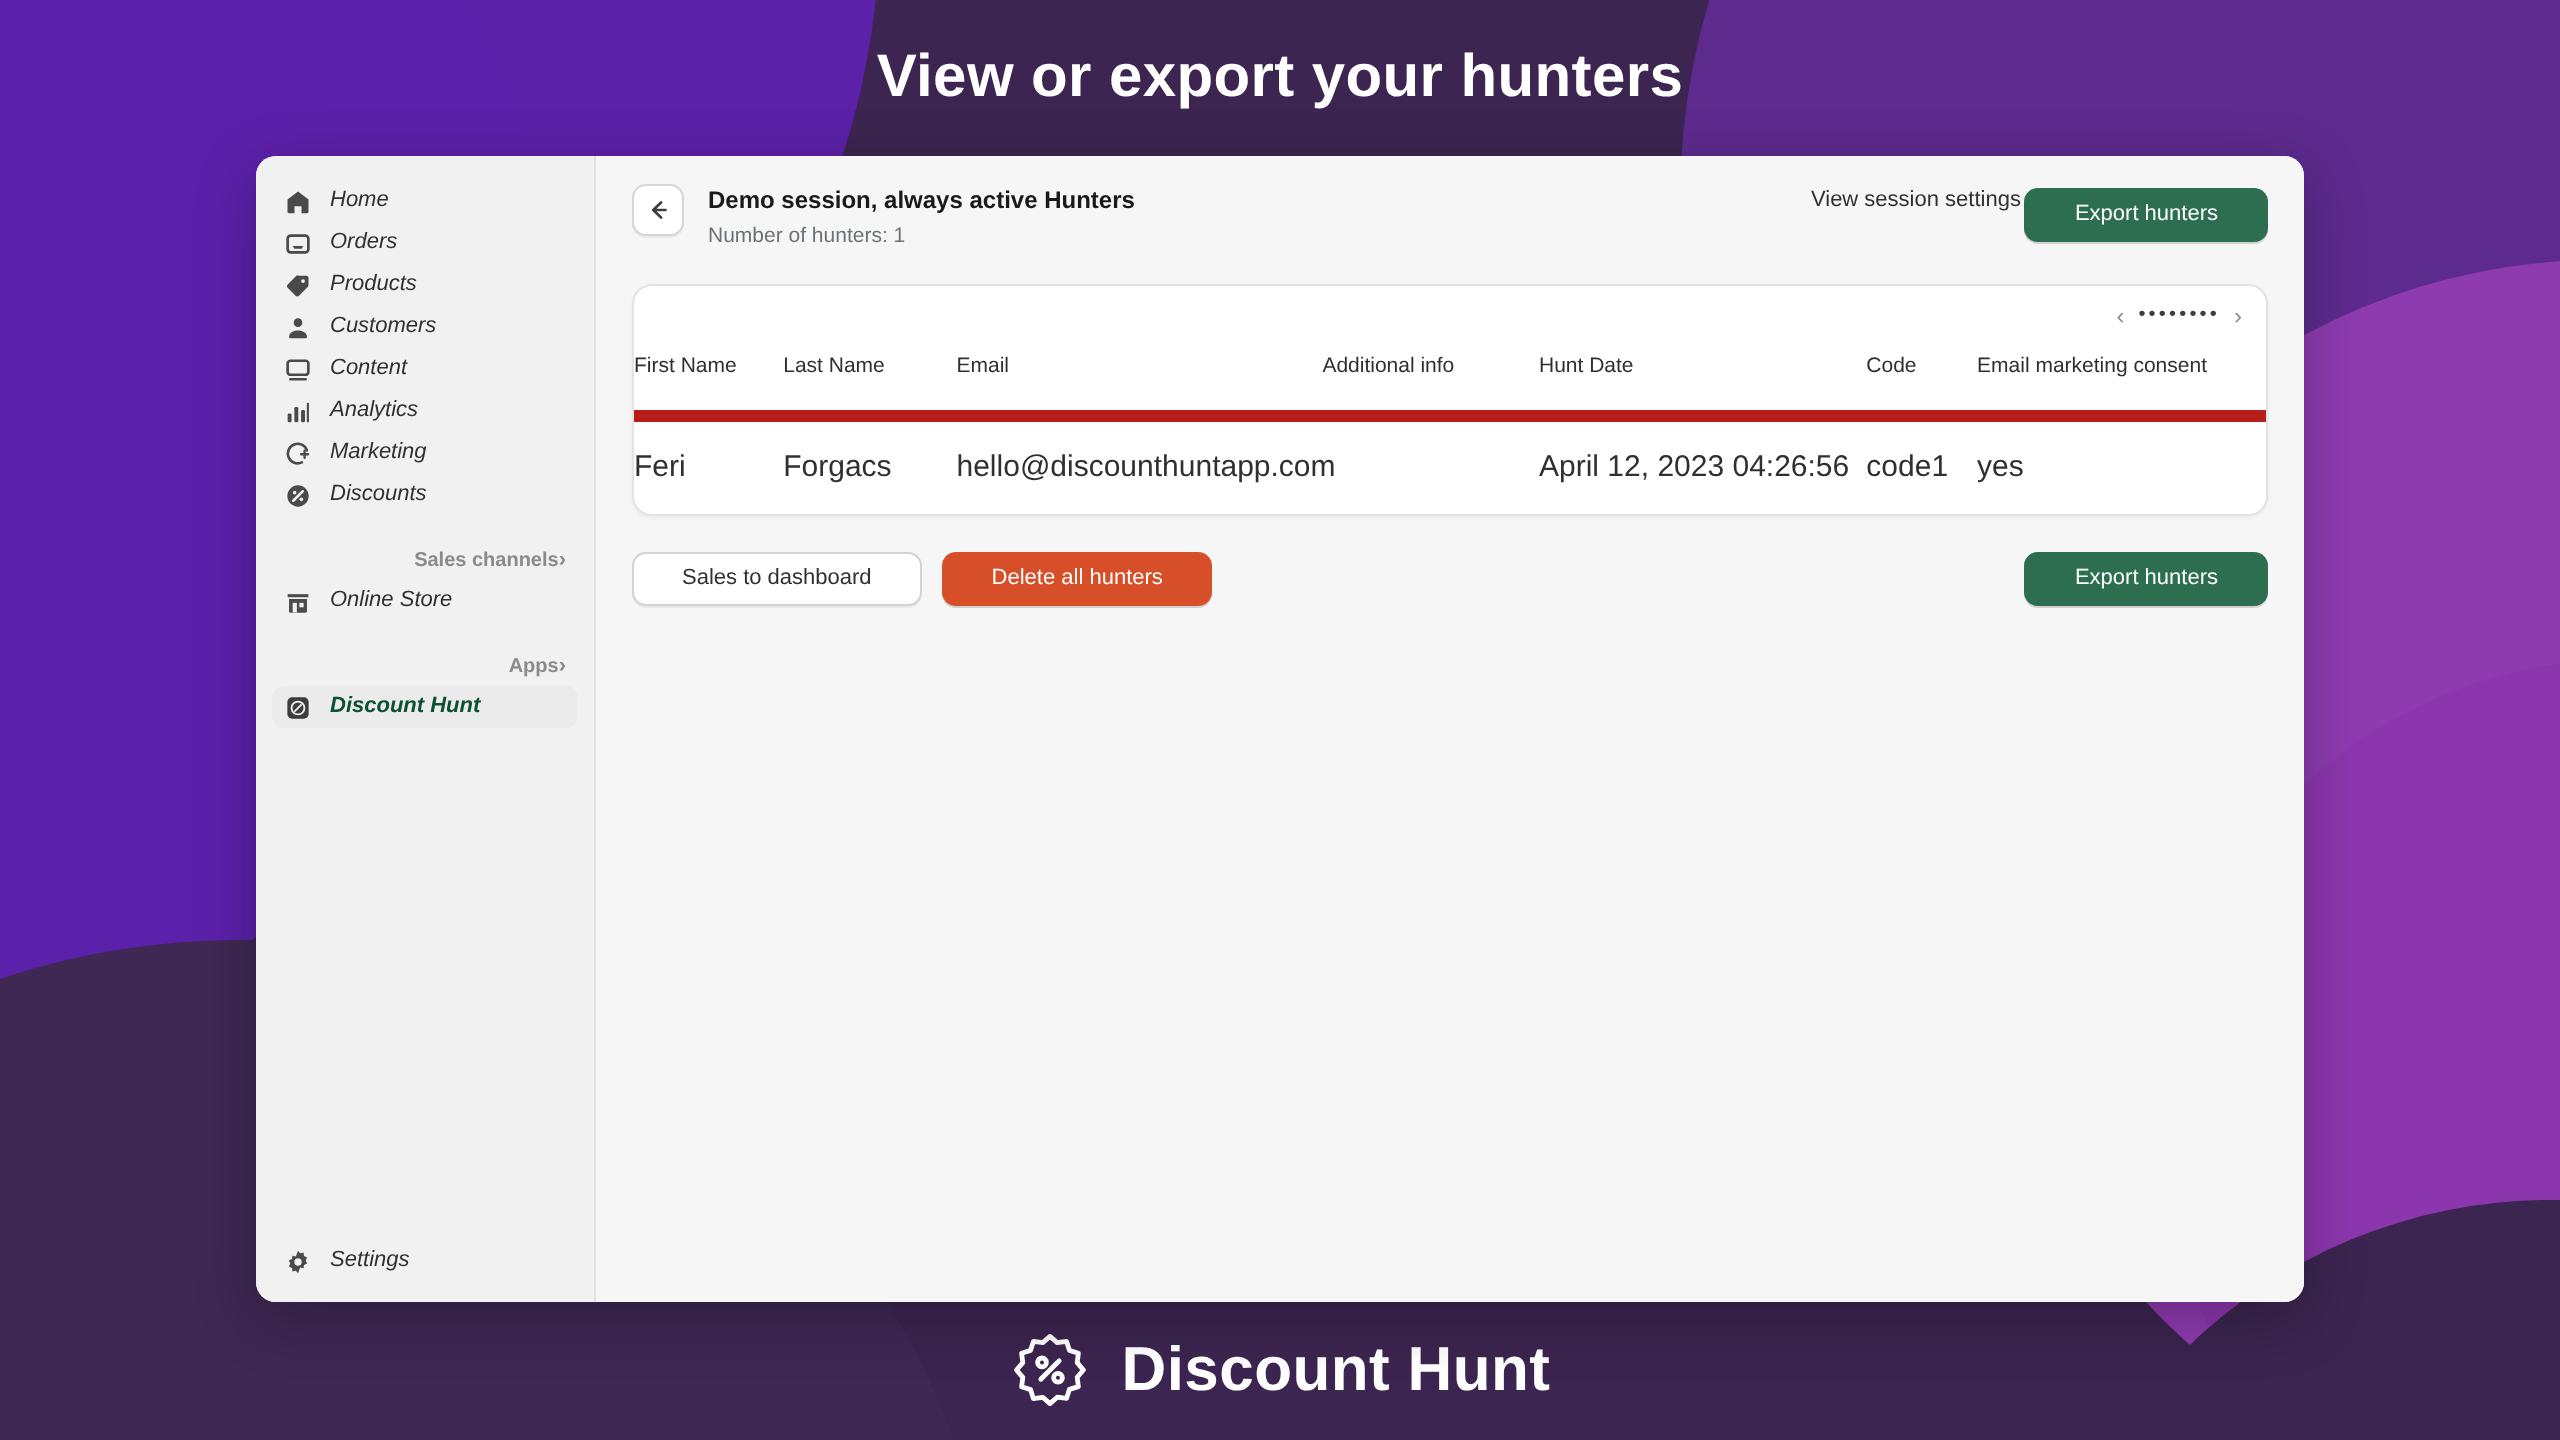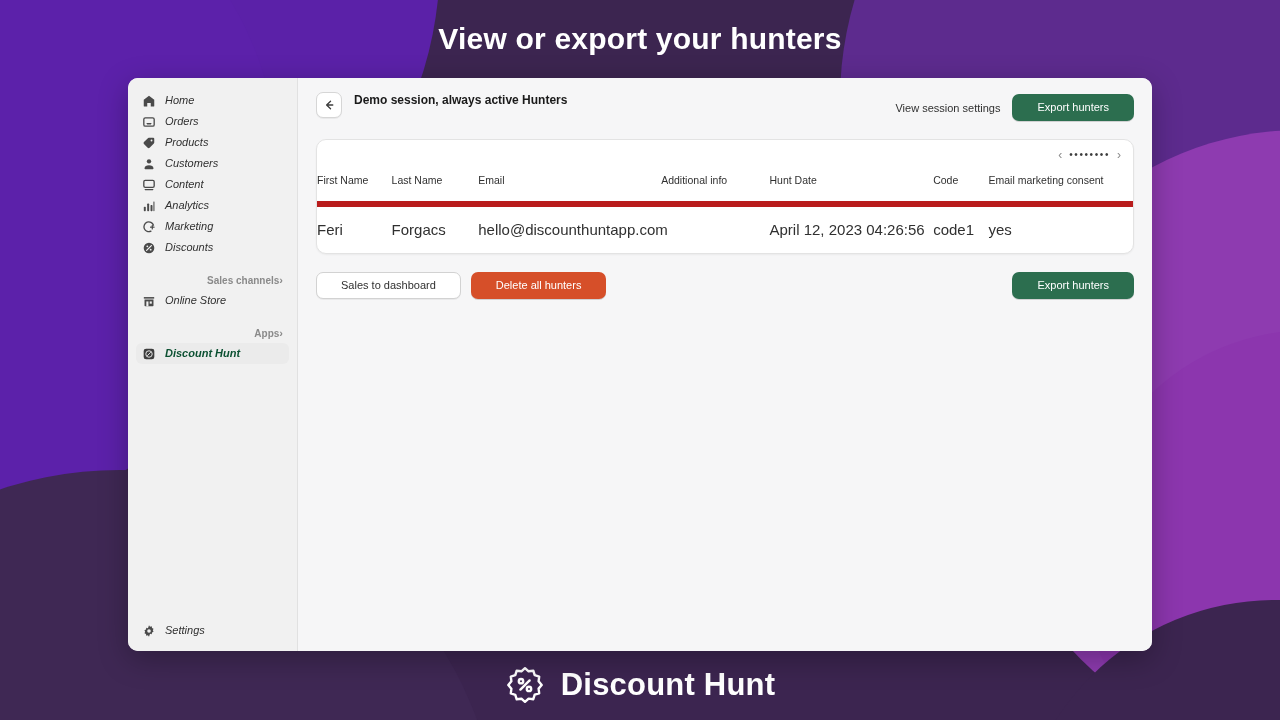--- a/index.html
+++ b/index.html
@@ -142,21 +142,21 @@
   .head-text { flex: 1 1 auto; padding-top: 1px; }
   .page-title {
     font-size: 12px; font-weight: bold; color: #1a1a1a;
     line-height: 1.2;
   }
   .page-sub {
     margin-top: 5px;
     font-size: 10.5px; color: #6d7175;
   }
   .head-actions {
-    display: flex; align-items: center; gap: 12px;
+    display: flex; align-items: flex-start; gap: 2px;
     padding-top: 2px;
   }
   .link-btn {
     font-size: 11px; color: #303030; cursor: pointer; white-space: nowrap;
   }
   .btn {
     font-size: 11px;
     border-radius: 7px;
     padding: 7px 24px;
     cursor: pointer;
@@ -404,20 +404,21 @@
     <div class="page-head">
       <div class="back-btn">
         <span>
           <svg viewBox="0 0 20 20" fill="none" stroke="#3d3d3d" stroke-width="1.9" stroke-linecap="round" stroke-linejoin="round">
               <path d="M12.2 4.6 6.6 10l5.6 5.4M6.8 10h8.6"></path>
             </svg>
         </span>
       </div>
       <div class="head-text">
         <div class="page-title">Demo session, always active Hunters</div>
+        <div class="page-sub">Number of hunters: 1</div>
       </div>
       <div class="head-actions">
         <div class="link-btn">View session settings</div>
         <button class="btn btn-primary">Export hunters</button>
       </div>
     </div>
 
     <div class="card">
       <div class="card-topbar">
         <div class="pager">

